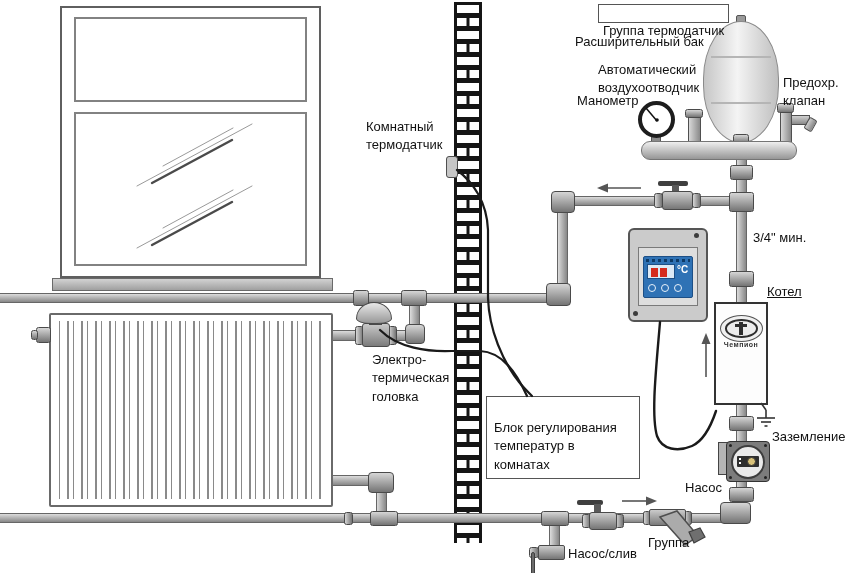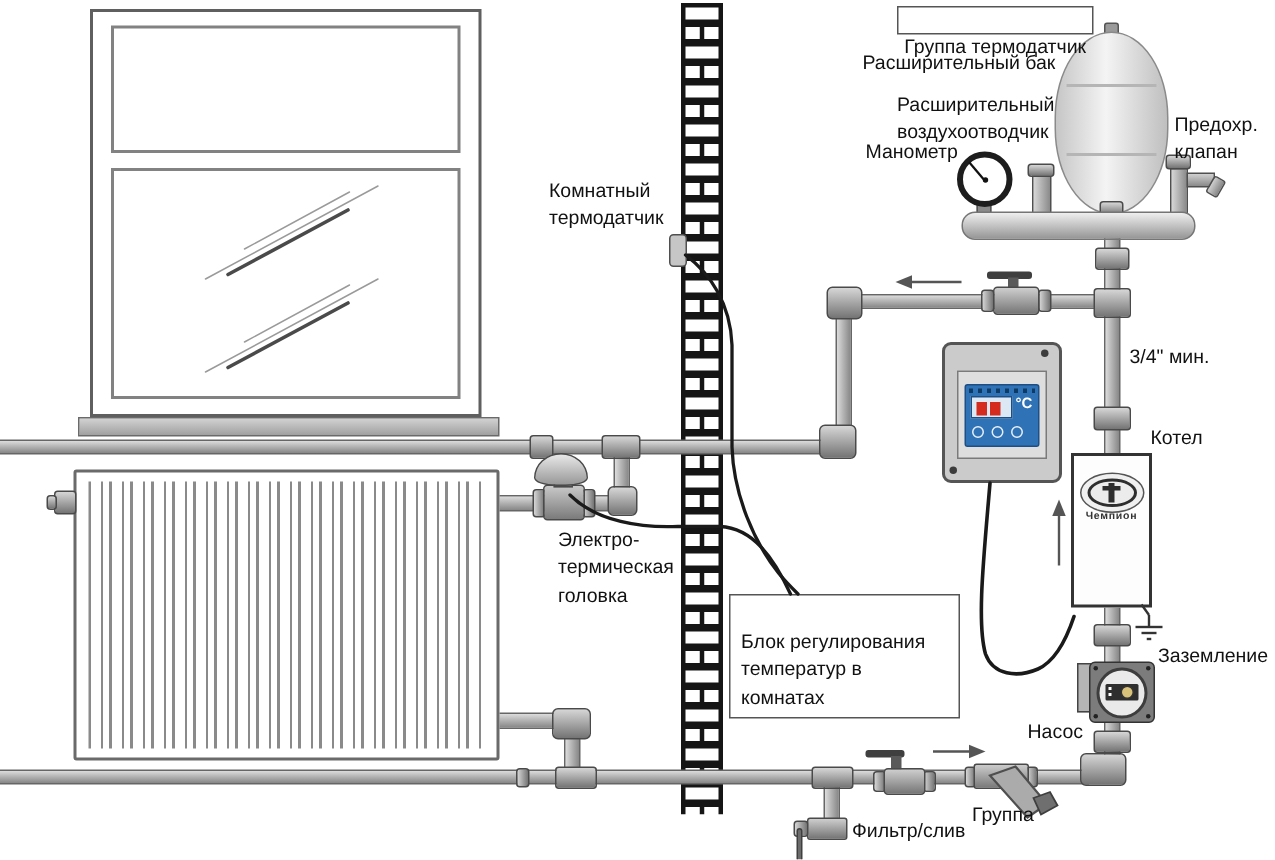--- a/index.html
+++ b/index.html
@@ -157,35 +157,35 @@
   <div class="abs fitv" style="left:643px;top:511px;width:8px;height:14px;"></div>
   <div class="abs fitv" style="left:684px;top:511px;width:8px;height:14px;"></div>
   <div class="abs" style="left:649px;top:509px;width:37px;height:17px;background:linear-gradient(#cbcbcb,#7a7a7a);border:1.5px solid #4a4a4a;border-radius:2px;z-index:16;"></div>
 
   <div class="abs lbl" style="left:575px;top:33px;">Расширительный бак</div>
 
   <div class="abs lblbox" style="left:486px;top:396px;width:154px;padding:4px 7px;font-size:13px;line-height:1.4;">
     <span>Блок регулирования
 температур в комнатах</span>
   </div>
-  <div class="abs lbl" style="left:598px;top:61px;">Расширительный
+  <div class="abs lbl" style="left:598px;top:61px;">Автоматический
 воздухоотводчик</div>
   <div class="abs lbl" style="left:577px;top:92px;">Манометр</div>
   <div class="abs lbl" style="left:783px;top:74px;">Предохр.
 клапан</div>
   <div class="abs lbl" style="left:366px;top:118px;">Комнатный
 термодатчик</div>
   <div class="abs lbl" style="left:753px;top:229px;">3/4" мин.</div>
-  <div class="abs lbl" style="left:767px;top:283px;">Котел</div>
+  <div class="abs lbl" style="left:767px;top:283px;text-decoration:underline;">Котел</div>
   <div class="abs lbl" style="left:348px;top:351px;margin-left:24px;">Электро-
 термическая
 головка</div>
   <div class="abs lbl" style="left:772px;top:428px;">Заземление</div>
   <div class="abs lbl" style="left:685px;top:479px;text-align:right;">Насос</div>
-  <div class="abs lbl" style="left:568px;top:545px;">Фильтр/слив</div>
+  <div class="abs lbl" style="left:568px;top:545px;">Насос/слив</div>
   <div class="abs lbl" style="left:648px;top:534px;">Группа</div>
 
   <svg class="abs svgtop" width="850" height="573" style="left:0;top:0;">
 
     <g stroke-linecap="round">
       <line x1="137" y1="186" x2="252" y2="124" stroke="#9a9a9a" stroke-width="1"></line>
       <line x1="152" y1="183" x2="232" y2="140" stroke="#4a4a4a" stroke-width="2.4"></line>
       <line x1="163" y1="166" x2="233" y2="128" stroke="#9a9a9a" stroke-width="1"></line>
       <line x1="137" y1="248" x2="252" y2="186" stroke="#9a9a9a" stroke-width="1"></line>
       <line x1="152" y1="245" x2="232" y2="202" stroke="#4a4a4a" stroke-width="2.4"></line>

